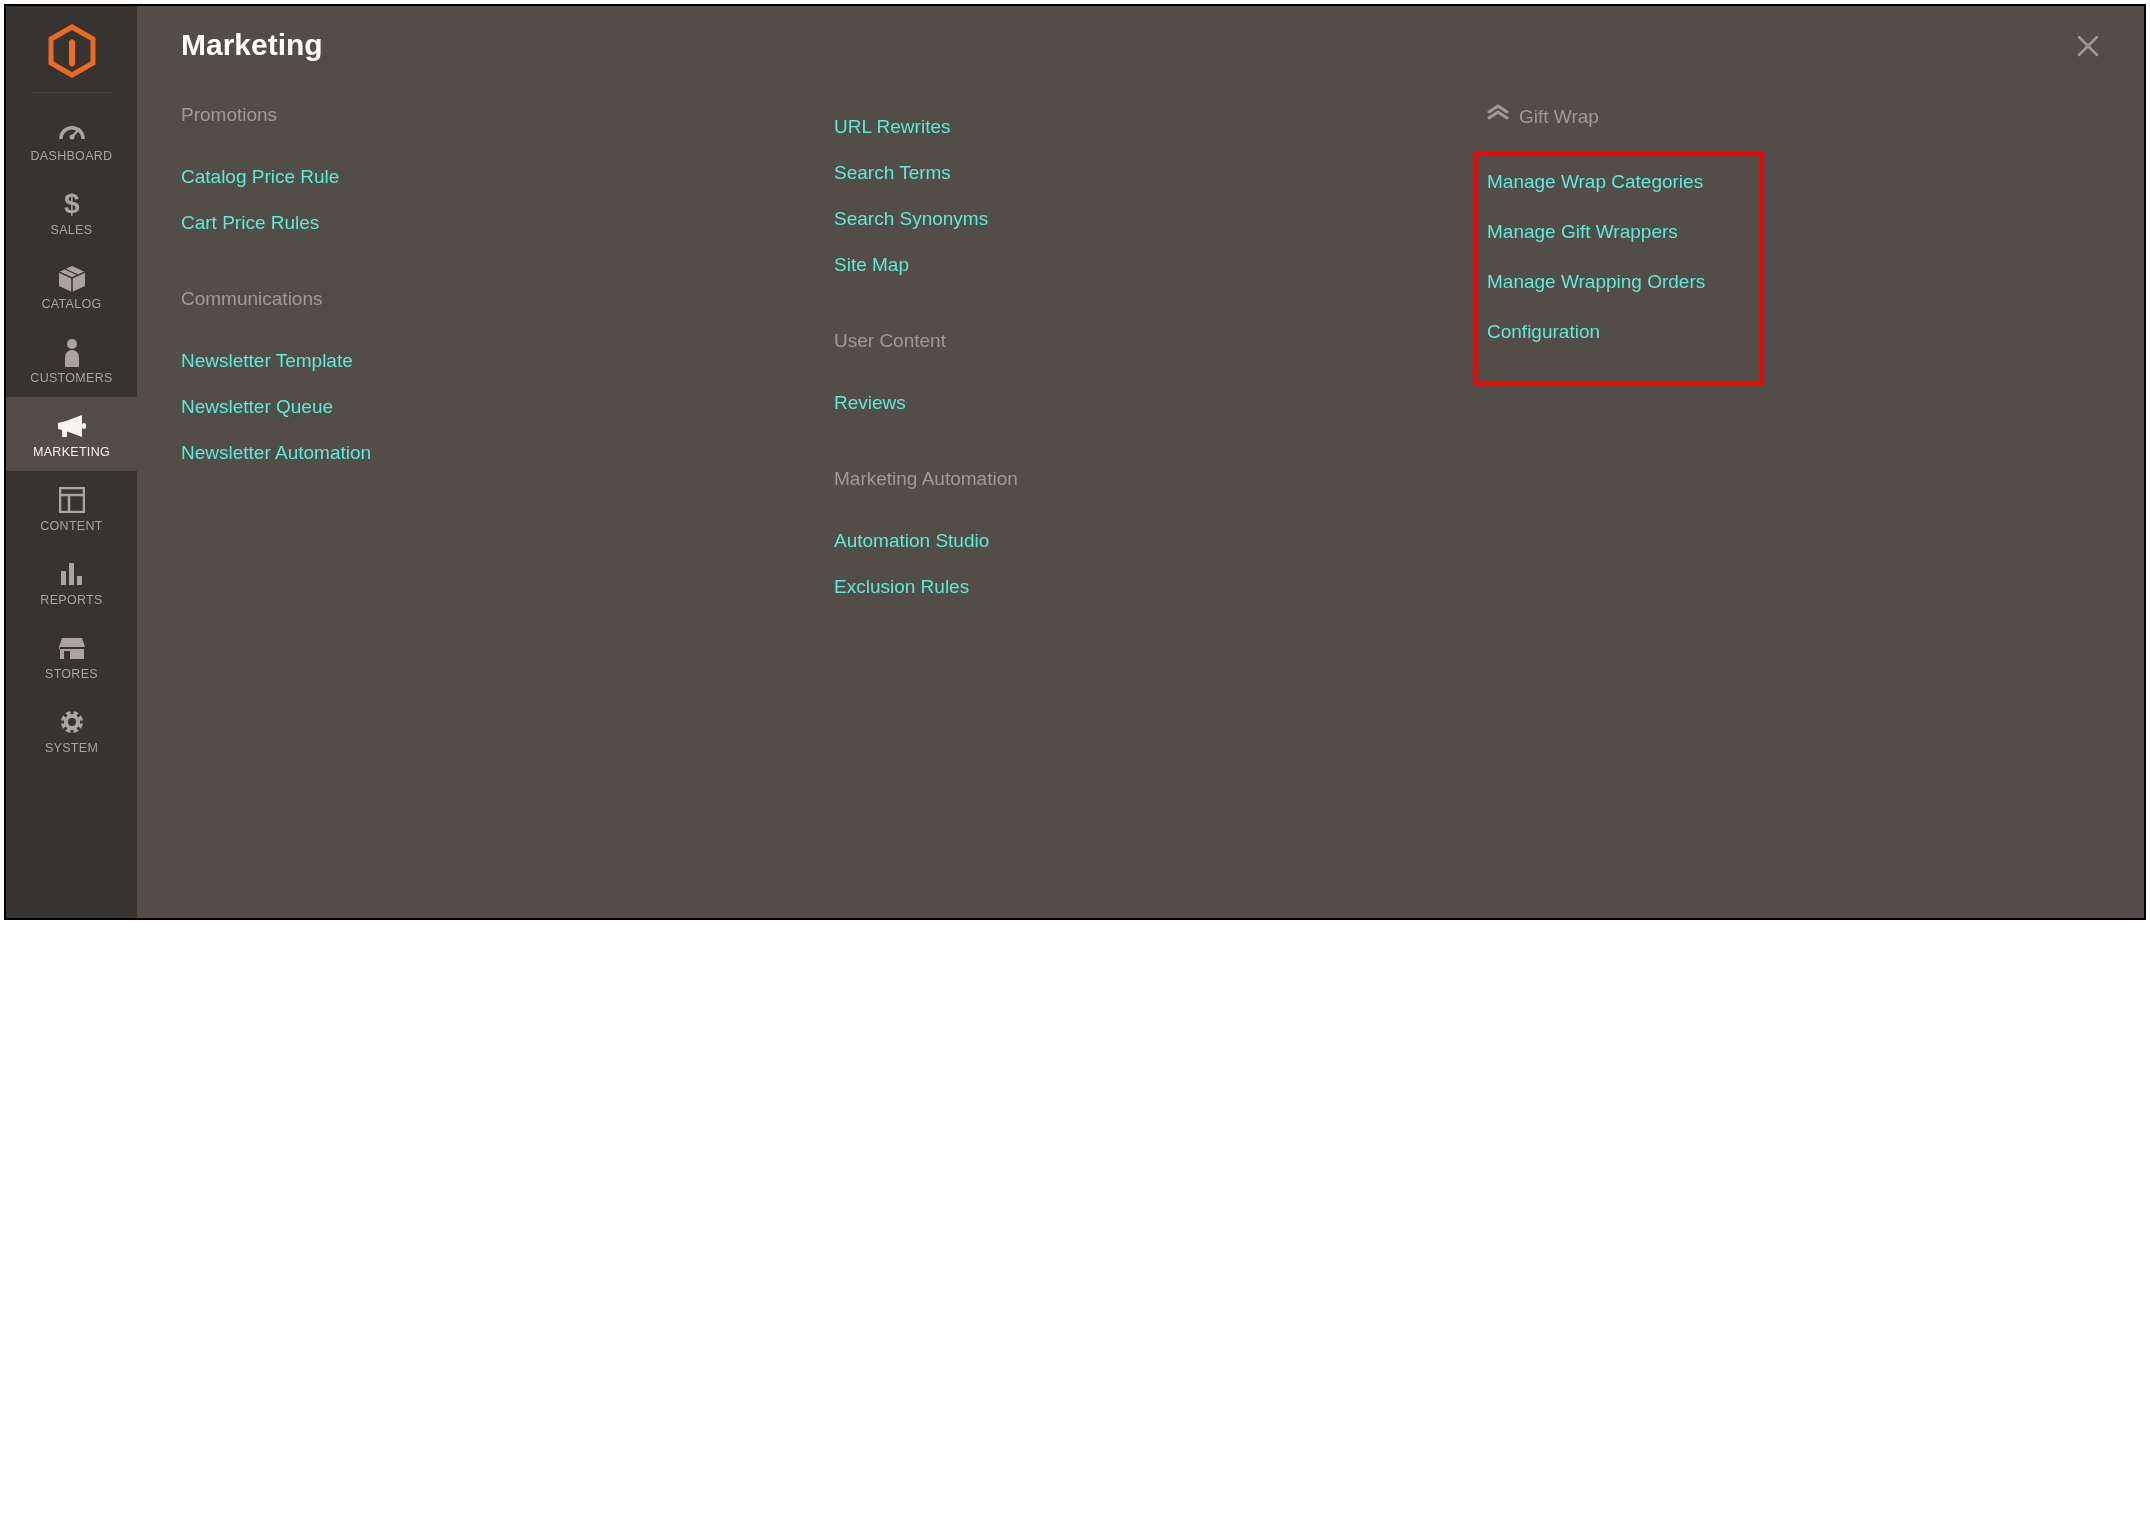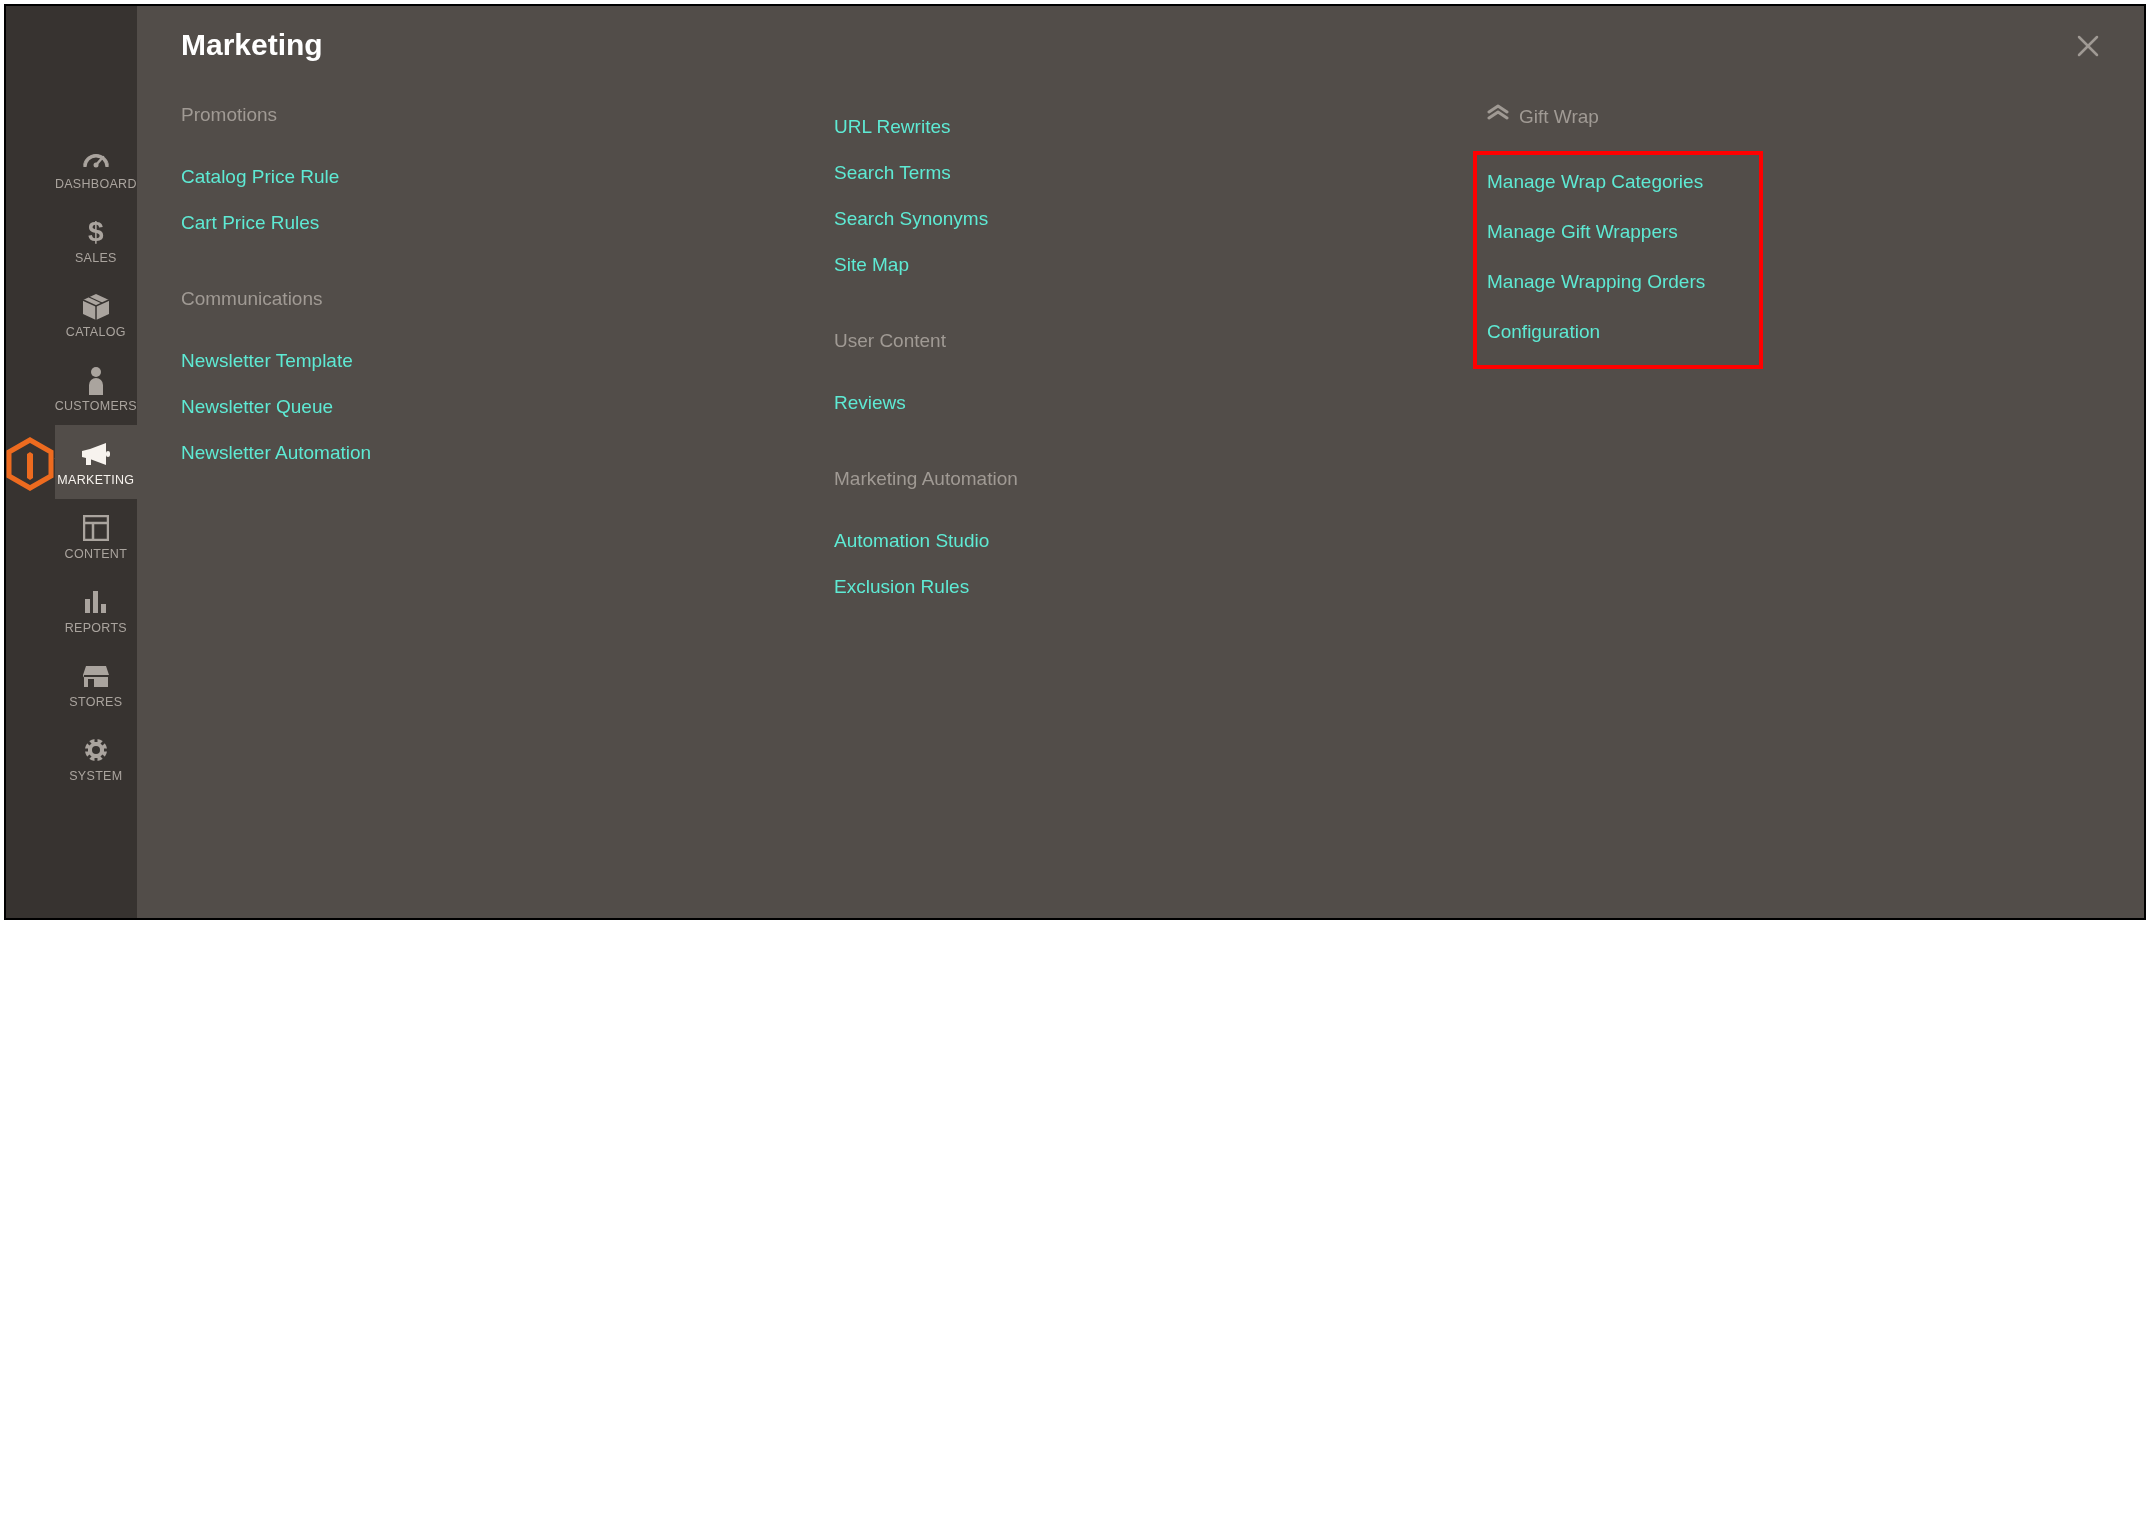--- a/index.html
+++ b/index.html
@@ -16,21 +16,21 @@
     display: flex;
     background: #373330;
     overflow: hidden;
     position: relative;
   }
   
   .sidebar {
     width: 131px;
     background: #373330;
     display: flex;
-    flex-direction: row;
+    flex-direction: column;
     align-items: center;
     flex-shrink: 0;
   }
   .logo-wrap {
     padding: 18px 0 14px 0;
   }
   .logo-wrap svg { display: block; }
   .divider {
     width: 80px;
     height: 1px;
@@ -99,21 +99,21 @@
   }
   .menu-link {
     display: block;
     font-size: 19px;
     color: #5eead4;
     padding: 12px 0;
     cursor: pointer;
   }
   .highlight-box {
     border: 4px solid #ff0000;
-    padding: 2px 10px 8px 10px;
+    padding: 2px 10px 24px 10px;
     margin-left: -14px;
     margin-top: -6px;
     width: 290px;
   }
   .highlight-box .menu-link { padding: 14px 0; }
 </style>
 </head>
 <body>
 
 <div class="frame">

